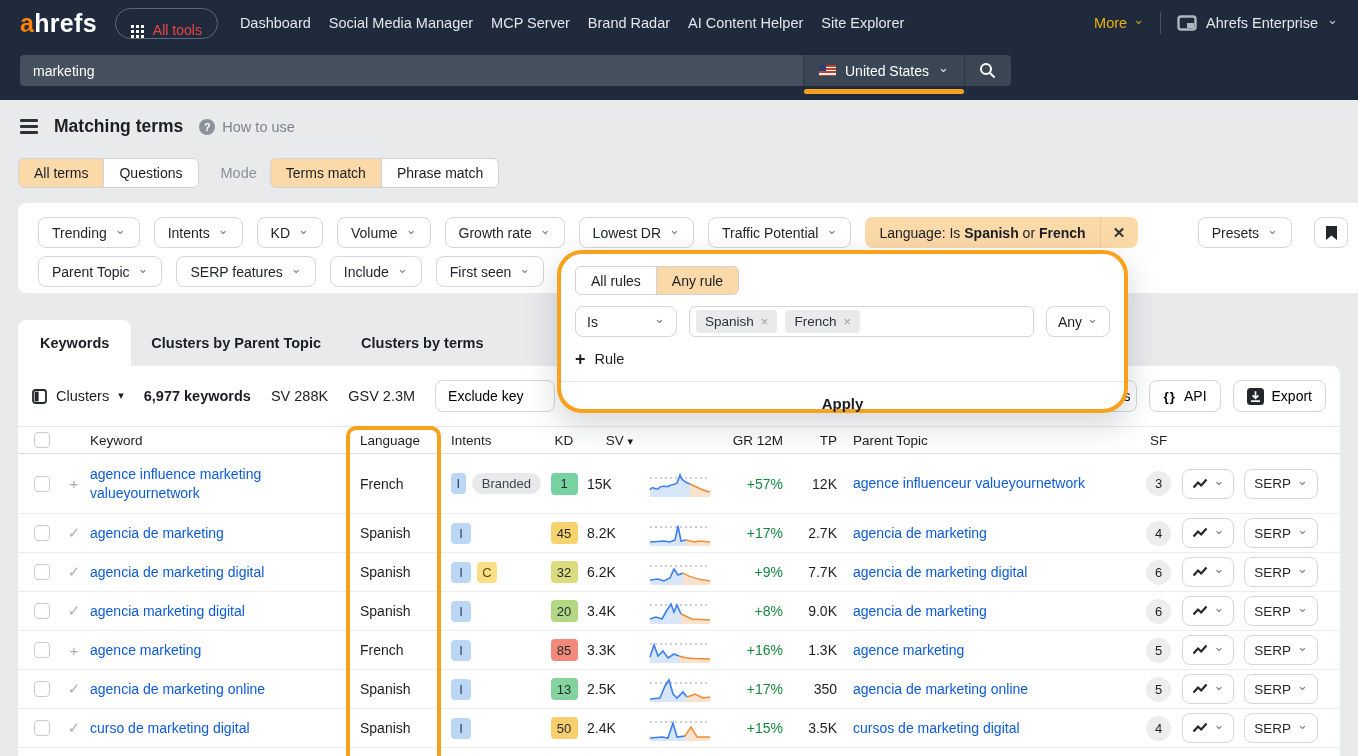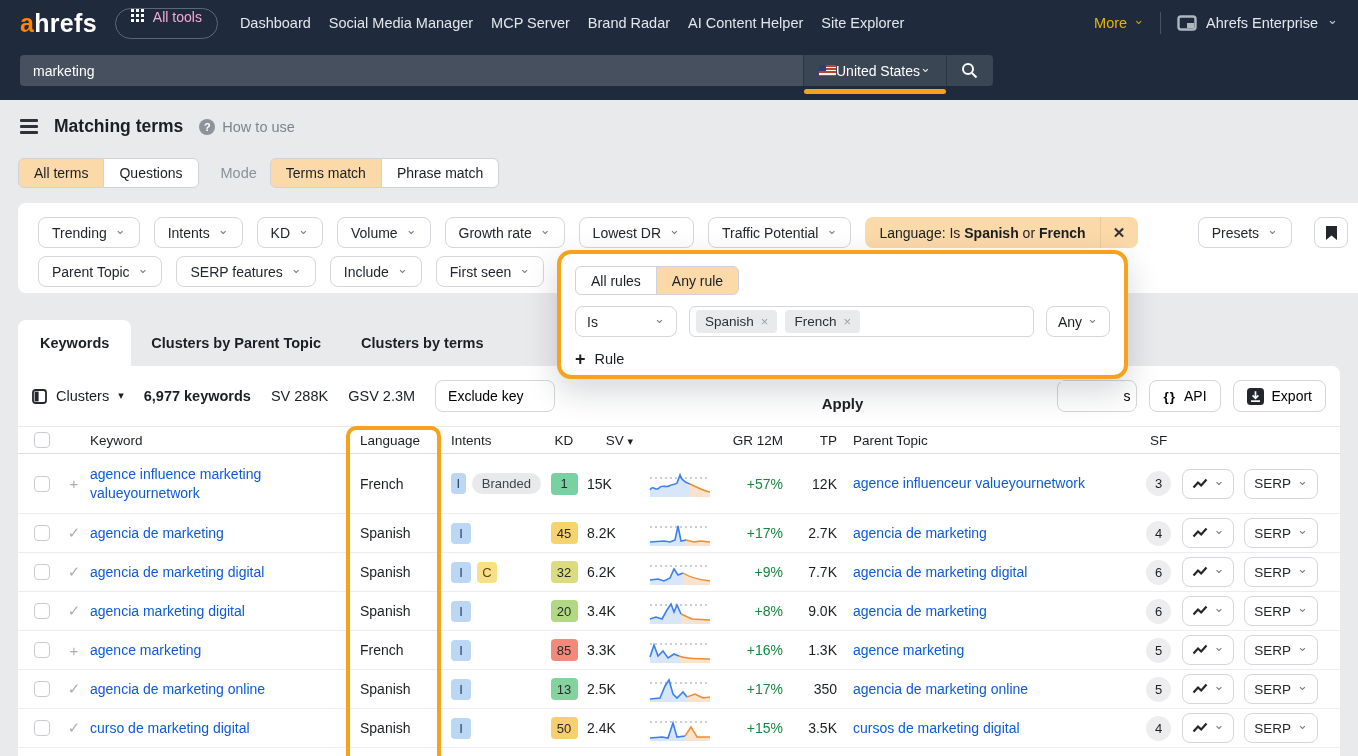--- a/index.html
+++ b/index.html
@@ -5,34 +5,34 @@
   *{box-sizing:border-box;margin:0;padding:0}
   html,body{width:1358px;height:756px;overflow:hidden}
   body{position:relative;background:#e9eaec;font-family:"Liberation Sans",sans-serif;color:#1b1f23;
        --accent:#f8a11c;--chip:#fbd9a9;--link:#0e5bd8;--pos:#15883e;--navy:#1f2b3c}
 
   
   .topbar{position:absolute;top:0;left:0;width:1358px;height:100px;background:var(--navy)}
   .navrow{display:flex;align-items:center;height:46px;padding:0 20px}
   .logo{font-size:25px;font-weight:700;color:#fff;letter-spacing:.3px;margin-right:18px}
   .logo .a{color:#ff8402}
-  .all-tools{display:flex;align-items:flex-start;gap:9px;height:31px;padding:0 15px;border:1px solid #5c6878;
-             border-radius:16px;background:transparent;color:#f9a8d4;font-size:14px;margin-right:22px;cursor:pointer}
+  .all-tools{display:flex;align-items:flex-end;gap:9px;height:31px;padding:0 15px;border:1px solid #5c6878;
+             border-radius:16px;background:transparent;color:#ef4444;font-size:14px;margin-right:22px;cursor:pointer}
   #nav-items{display:flex;align-items:center;gap:18px}
   .nav-item{color:#e3e7ec;font-size:14.5px;cursor:pointer;white-space:nowrap}
   .nav-right{margin-left:auto;display:flex;align-items:center;gap:16px}
   .nav-more{display:flex;align-items:center;gap:6px;color:#eab308;font-size:14.5px;cursor:pointer}
   .nav-divider{width:1px;height:22px;background:#45526a}
   .account{display:flex;align-items:center;gap:9px;color:#e3e7ec;font-size:14.5px;cursor:pointer}
   .chev{font-size:13px;line-height:0;transform:translateY(-3px);display:inline-block;color:inherit;opacity:.85}
 
   .searchrow{display:flex;align-items:center;margin:9px 0 0 20px}
   .search-input{width:784px;height:31px;background:#46505e;border-radius:4px 0 0 4px;color:#fff;font-size:14px;
                 display:flex;align-items:center;padding:0 13px;border-right:1px solid #2b3645}
-  .country-btn{height:31px;background:#3b4654;display:flex;align-items:center;padding:0 15px;color:#fff;
+  .country-btn{height:31px;background:#3b4654;display:flex;align-items:center;gap:9px;padding:0 15px;color:#fff;
                font-size:14px;position:relative;border-right:1px solid #2b3645;cursor:pointer}
   .country-underline{position:absolute;left:0;right:0;top:34px;height:5px;background:var(--accent);border-radius:3px}
   .flag{width:17px;height:11px;position:relative;background:repeating-linear-gradient(#b8432f 0 1.6px,#f2f2f2 1.6px 3.2px);flex:none}
   .flag i{position:absolute;left:0;top:0;width:7px;height:6px;background:#2c3e73}
   .search-btn{width:46px;height:31px;background:#3b4654;border:0;border-radius:0 4px 4px 0;display:flex;
               align-items:center;justify-content:center;cursor:pointer}
 
   
   .page-header{position:absolute;top:116px;left:20px;display:flex;align-items:center;gap:16px}
   .burger{display:flex;flex-direction:column;gap:3.5px;cursor:pointer;padding:3px 0}
@@ -60,22 +60,22 @@
   .fbtn .chev,.tbtn .chev,.select .chev,.row-btn .chev{color:#5f666d}
   .lang-chip{display:flex;align-items:center;height:31px;background:var(--chip);border-radius:8px;font-size:14px;overflow:hidden}
   .lang-chip .txt{padding:0 14px;white-space:nowrap}
   .lang-chip .xbtn{width:38px;height:31px;display:flex;align-items:center;justify-content:center;font-size:15px;
                    font-weight:700;color:#2e3338;cursor:pointer;border-left:1px solid rgba(0,0,0,.07)}
   .f-right{margin-left:auto;display:flex;align-items:center;gap:22px}
   .bm-btn{width:34px;height:31px;border:1px solid #d3d6da;border-radius:8px;background:#fff;display:flex;
           align-items:center;justify-content:center;cursor:pointer}
 
   
-  .popup{position:absolute;left:557px;top:250px;width:571px;height:129px;background:#fff;border:4px solid var(--accent);
-         border-radius:14px;box-shadow:0 12px 32px rgba(15,25,40,.18);z-index:60;padding:12px 14px 0}
+  .popup{position:absolute;left:557px;top:250px;width:571px;height:163px;background:#fff;border:4px solid var(--accent);
+         border-radius:25px;box-shadow:0 12px 32px rgba(15,25,40,.18);z-index:60;padding:12px 14px 0}
   .popup .seg .sbtn{height:29px}
   .rule-row{display:flex;align-items:center;gap:12px;margin-top:11px}
   .select{display:flex;align-items:center;justify-content:space-between;height:31px;border:1px solid #d3d6da;
           border-radius:8px;padding:0 11px;font-size:14px;background:#fff;cursor:pointer}
   .is-select{width:102px}.any-select{width:64px}
   .tag-input{flex:1;height:31px;border:1px solid #d3d6da;border-radius:6px;display:flex;align-items:center;gap:8px;padding:0 6px;background:#fff}
   .tag{display:flex;align-items:center;gap:7px;background:#e9eaec;border-radius:4px;height:23px;padding:0 9px;font-size:13.5px;color:#2c3136}
   .tag .tx{color:#9ba1a8;font-size:13px;cursor:pointer}
   .add-rule{display:flex;align-items:center;gap:9px;margin-top:13px;font-size:14.5px;cursor:pointer;background:none;border:0;color:#1b1f23}
   .add-rule .plus{font-size:18px;font-weight:700;line-height:1}

